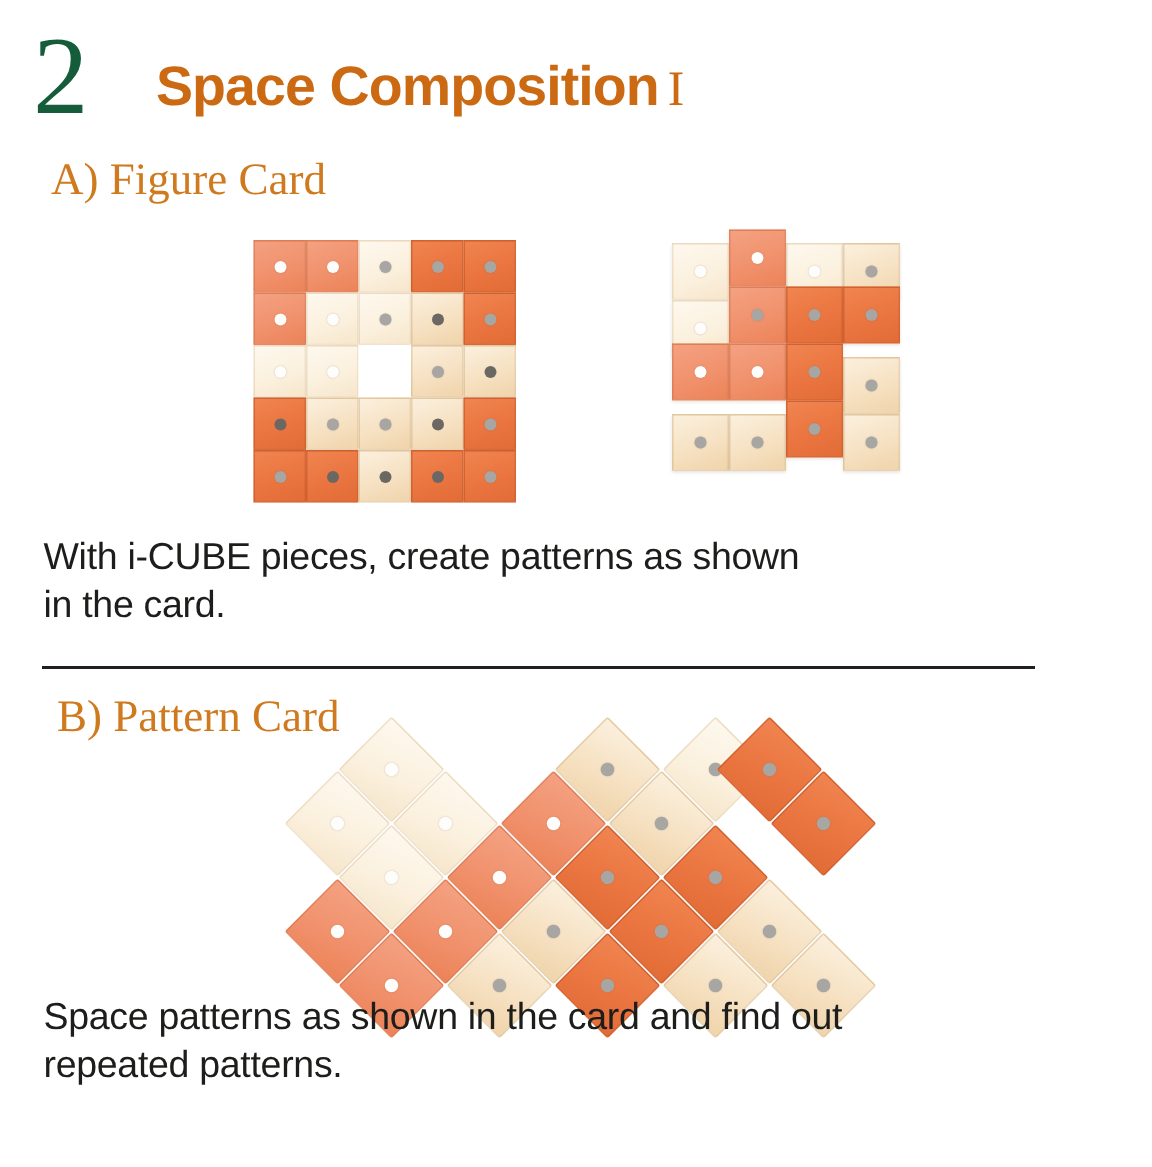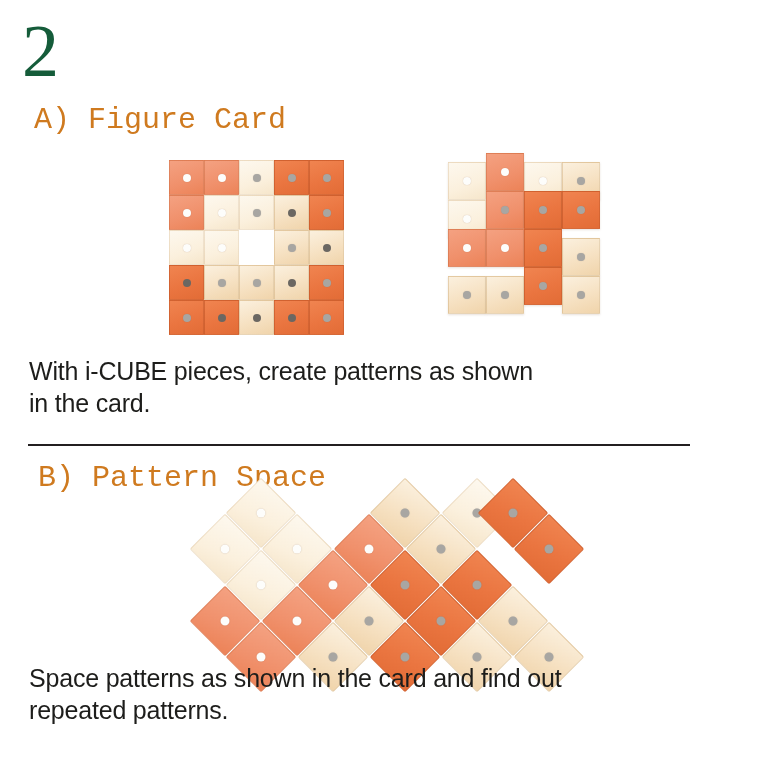--- a/index.html
+++ b/index.html
@@ -49,21 +49,21 @@
   .sec-title .numeral {
     font-family: "Liberation Serif", serif;
     font-weight: 400;
     font-size: 33px;
     padding-left: 6px;
   }
 
   
   .subhead {
     position: absolute;
-    font-family: Liberation Mono, monospace;
+    font-family: Liberation Serif, serif;
     font-size: 30px;
     line-height: 34px;
     font-weight: 400;
     color: #cf7a1f;
     white-space: nowrap;
   }
   #subhead-a { left: 34px; top: 103px; }
   #subhead-b { left: 38px; top: 461px; }
 
   
@@ -179,20 +179,23 @@
   .fig-pattern .dcell .dot {
     width: 9px;
     height: 9px;
   }
 </style>
 </head>
 <body>
 
 <div class="header">
   <div class="sec-num">2</div>
+  <div class="sec-title">
+    <span>Space Composition</span><span class="numeral">I</span>
+  </div>
 </div>
 
 <div class="subhead" id="subhead-a">A) Figure Card</div>
 
 <div class="fig-grid" id="fig-grid">
     <div class="cell" style="left: 0px; top: 0px;">
       <div class="cube orange-lt">
         <span class="dot white"></span>
       </div>
     </div>
@@ -397,21 +400,21 @@
         <span class="dot gray"></span>
       </div>
     </div>
   </div>
 
 <div class="caption" id="caption-a">With i-CUBE pieces, create patterns as shown
 in the card.</div>
 
 <div class="divider"></div>
 
-<div class="subhead" id="subhead-b">B) Pattern  Space</div>
+<div class="subhead" id="subhead-b">B) Pattern  Card</div>
 
 <div class="fig-pattern" id="fig-pattern">
     <div class="dcell" style="left: 0px; top: 18px;">
       <div class="cube cream-lt">
         <span class="dot white"></span>
       </div>
     </div>
     <div class="dcell" style="left: 36px; top: 54px;">
       <div class="cube cream-lt">
         <span class="dot white"></span>

